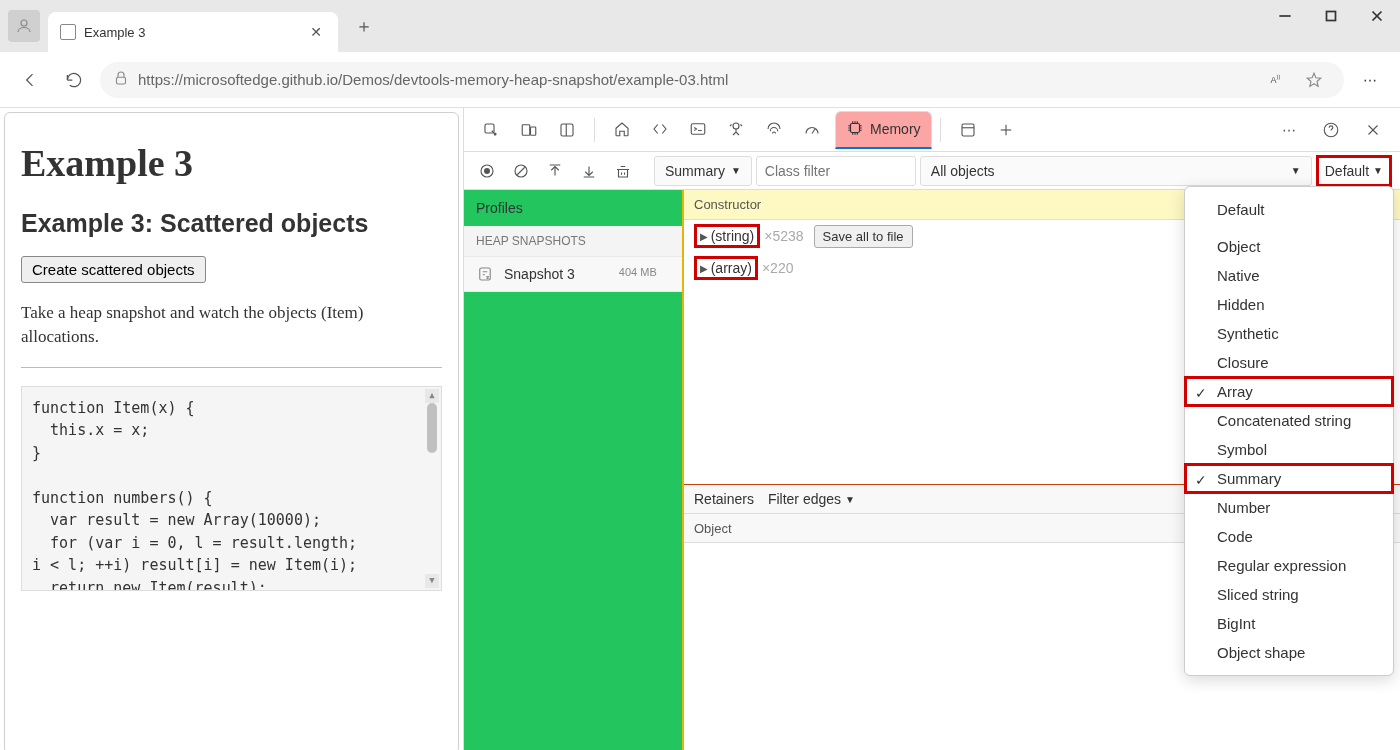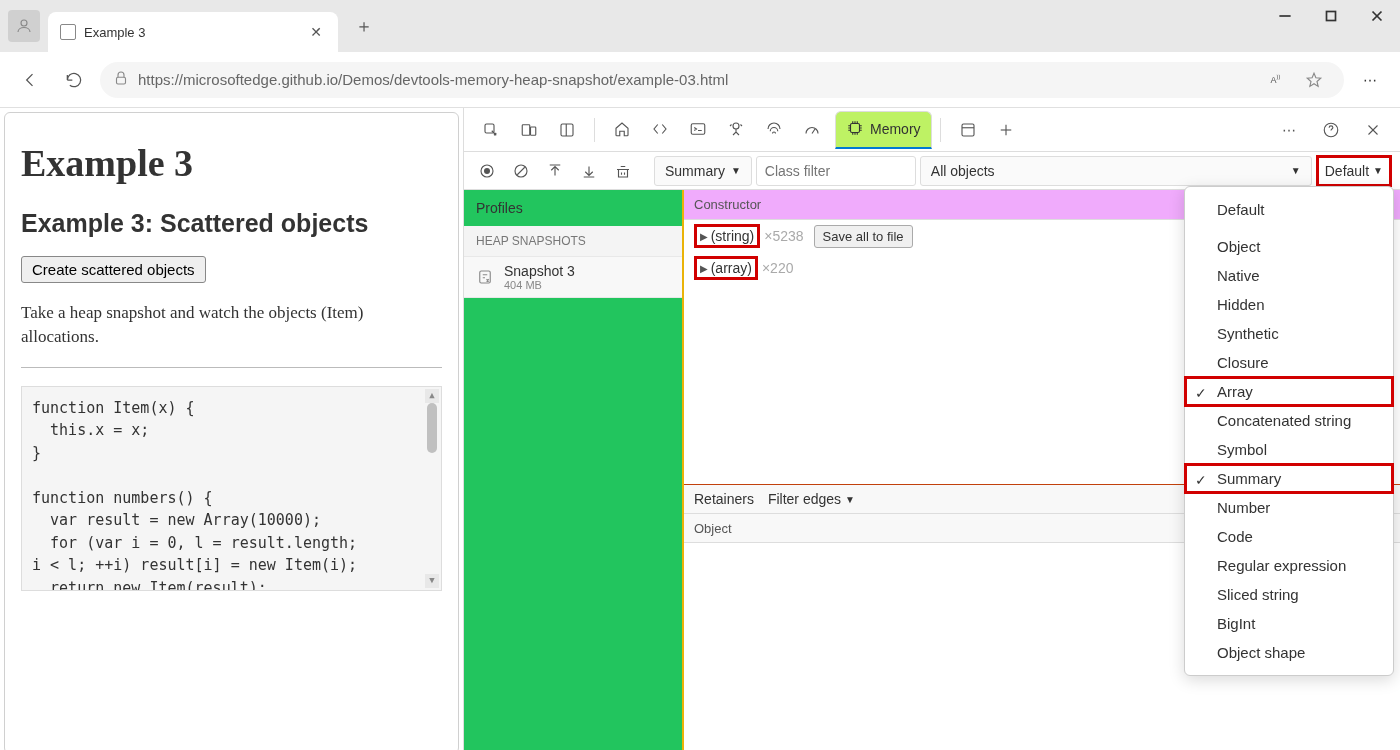--- a/index.html
+++ b/index.html
@@ -39,46 +39,46 @@
 .code-scroll .track { flex: 1; position: relative; }
 .code-scroll .thumb { position: absolute; top: 0; left: 2px; right: 2px; height: 50px; background: #c0c0c0; border-radius: 6px; }
 
 
 .devtools { flex: 1; background: #fff; display: flex; flex-direction: column; border-left: 1px solid #ddd; }
 
 
 .dt-top { height: 44px; display: flex; align-items: center; border-bottom: 1px solid #ddd; padding: 0 8px; gap: 0; }
 .dt-icon-btn { width: 38px; height: 38px; display: flex; align-items: center; justify-content: center; cursor: pointer; color: #555; }
 .dt-tab-icon { width: 38px; height: 38px; display: flex; align-items: center; justify-content: center; cursor: pointer; color: #555; border-bottom: 2px solid transparent; }
-.dt-tab-mem { display: flex; align-items: center; gap: 6px; padding: 0 10px; height: 38px; border: 1px solid #ddd; border-bottom: 2px solid #0078d4; border-radius: 6px 6px 0 0; background: #bef264; cursor: pointer; margin-left: 4px; }
+.dt-tab-mem { display: flex; align-items: center; gap: 6px; padding: 0 10px; height: 38px; border: 1px solid #ddd; border-bottom: 2px solid #0078d4; border-radius: 6px 6px 0 0; background: #fca5a5; cursor: pointer; margin-left: 4px; }
 .dt-sep { width: 1px; height: 24px; background: #ddd; margin: 0 8px; }
 .dt-top-right { margin-left: auto; display: flex; align-items: center; gap: 4px; }
 
 
 .dt-toolbar { height: 38px; display: flex; align-items: center; border-bottom: 1px solid #ddd; padding: 0 8px; gap: 4px; position: relative; }
 .dt-tbtn { width: 30px; height: 30px; display: flex; align-items: center; justify-content: center; cursor: pointer; color: #555; }
 .dt-select { display: flex; align-items: center; padding: 0 10px; height: 30px; cursor: pointer; gap: 6px; border: 1px solid #ddd; border-radius: 3px; background: #fafafa; }
 .dt-input { height: 30px; border: 1px solid #ddd; border-radius: 3px; padding: 0 8px; width: 160px; font-size: 14px; }
 .dt-select.wide { flex: 1; }
 .dt-default-hl { border: 3px solid #d10000; padding: 2px 6px; display: flex; align-items: center; gap: 4px; cursor: pointer; height: 32px; }
 
 
 .dt-body { flex: 1; display: flex; position: relative; }
 .profiles-panel { width: 220px; border-right: 2px solid #eab308; background: #22c55e; }
 .profiles-title { padding: 10px 12px; font-size: 14px; }
 .profiles-section { padding: 8px 12px; font-size: 12px; color: #777; background: #f4f4f4; }
 .snapshot-item { display: flex; align-items: center; gap: 8px; padding: 6px 10px; background: #f8f8f8; border-top: 1px solid #e8e8e8; border-bottom: 1px solid #e8e8e8; cursor: pointer; }
 .snapshot-icon { width: 22px; height: 22px; color: #888; display: flex; align-items: center; justify-content: center; }
-.snapshot-text { display: flex; flex-direction: column; }
+.snapshot-text { display: flex; flex-direction: row; gap: 44px; }
 .snapshot-name { font-size: 14px; }
 .snapshot-size { font-size: 11px; color: #888; }
 
 
 .table-area { flex: 1; display: flex; flex-direction: column; position: relative; }
-.table-header { display: flex; height: 30px; align-items: center; background: #f0abfc; border-bottom: 1px solid #ddd; font-size: 13px; color: #555; }
+.table-header { display: flex; height: 30px; align-items: center; background: #fef9c3; border-bottom: 1px solid #ddd; font-size: 13px; color: #555; }
 .col-constructor { flex: 1; padding: 0 10px; border-right: 1px solid #ddd; }
 .col-distance { width: 90px; text-align: right; padding: 0 10px; border-right: 1px solid #ddd; }
 .col-shallow { width: 110px; text-align: right; padding: 0 10px; }
 .table-row { display: flex; height: 32px; align-items: center; font-size: 14px; }
 .row-left { flex: 1; padding: 0 10px; display: flex; align-items: center; gap: 4px; border-right: 1px solid #eee; }
 .disclose { color: #555; font-size: 10px; }
 .hl-red { border: 3px solid #d10000; padding: 1px 3px; display: inline-flex; align-items: center; gap: 3px; }
 .dim { color: #aaa; }
 .save-btn { border: 1px solid #aaa; background: #f0f0f0; padding: 3px 8px; border-radius: 3px; margin-left: 6px; font-size: 13px; cursor: pointer; }
 .row-dist { width: 90px; text-align: right; padding: 0 10px; border-right: 1px solid #eee; }

